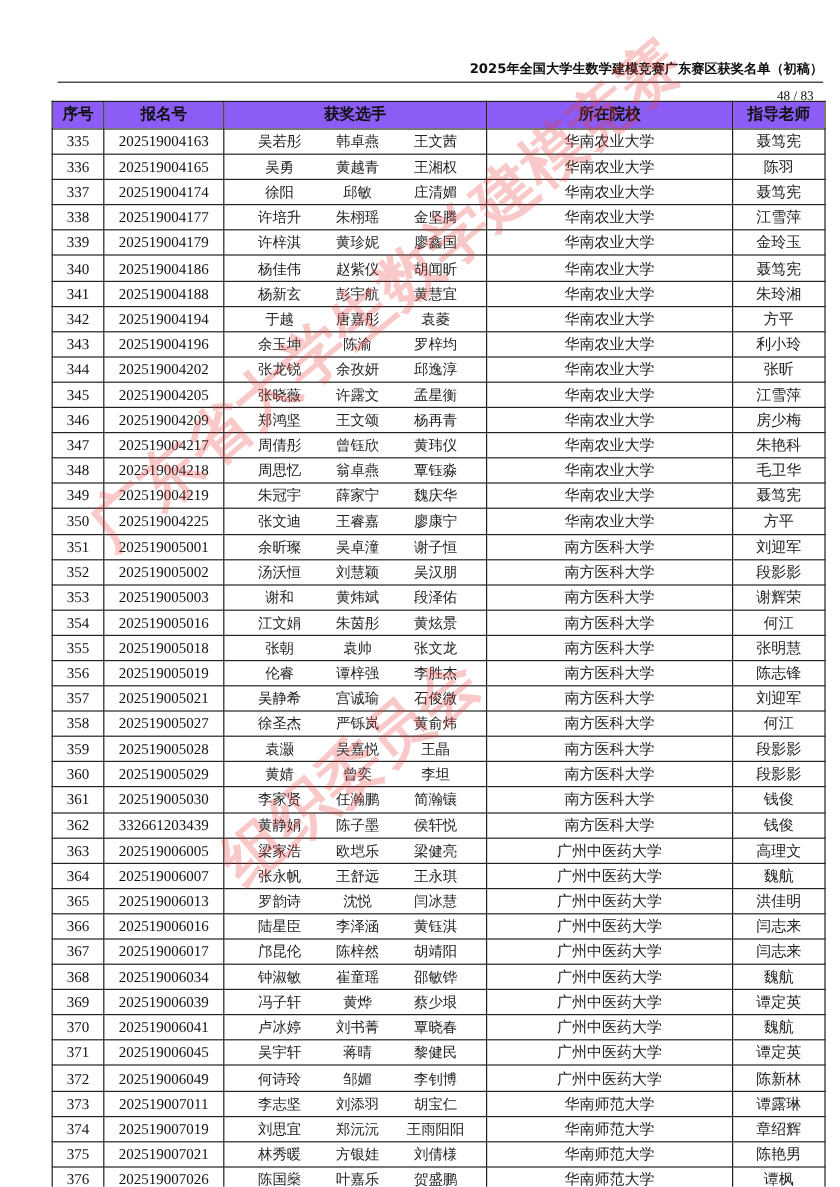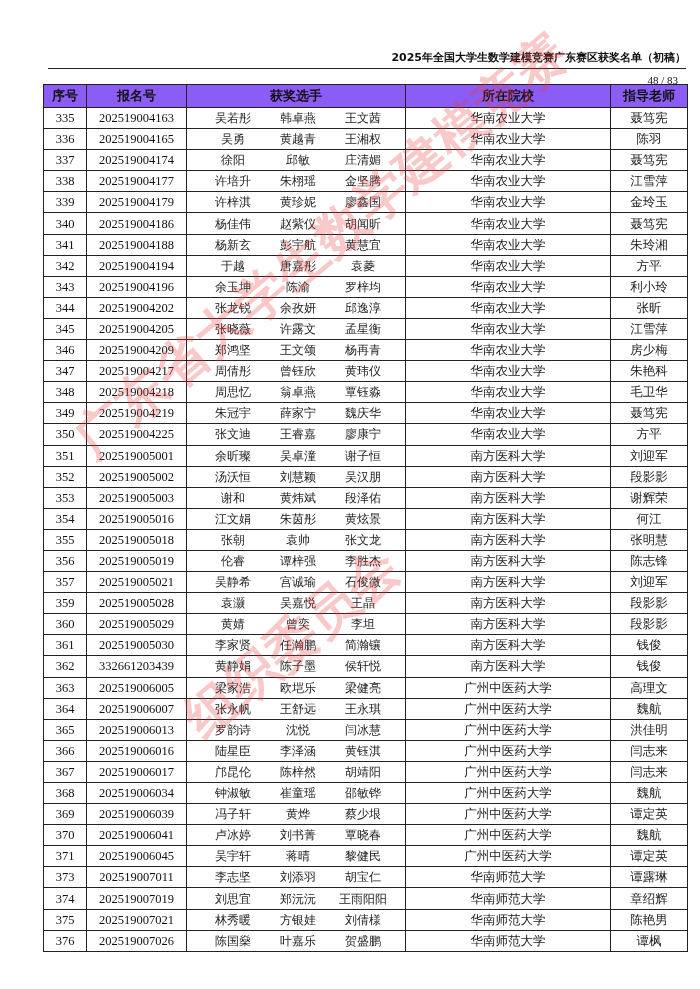--- a/index.html
+++ b/index.html
@@ -347,20 +347,33 @@
           <div class="names-wrap">
             <span>吴静希</span>
             <span>宫诚瑜</span>
             <span>石俊微</span>
           </div>
         </td>
         <td class="school">南方医科大学</td>
         <td class="advisor">刘迎军</td>
       </tr>
       <tr>
+        <td class="seq">358</td>
+        <td class="regno">202519005027</td>
+        <td class="names">
+          <div class="names-wrap">
+            <span>徐圣杰</span>
+            <span>严铄岚</span>
+            <span>黄俞炜</span>
+          </div>
+        </td>
+        <td class="school">南方医科大学</td>
+        <td class="advisor">何江</td>
+      </tr>
+      <tr>
         <td class="seq">359</td>
         <td class="regno">202519005028</td>
         <td class="names">
           <div class="names-wrap">
             <span>袁灏</span>
             <span>吴嘉悦</span>
             <span>王晶</span>
           </div>
         </td>
         <td class="school">南方医科大学</td>
@@ -514,20 +527,33 @@
         <td class="regno">202519006045</td>
         <td class="names">
           <div class="names-wrap">
             <span>吴宇轩</span>
             <span>蒋晴</span>
             <span>黎健民</span>
           </div>
         </td>
         <td class="school">广州中医药大学</td>
         <td class="advisor">谭定英</td>
+      </tr>
+      <tr>
+        <td class="seq">372</td>
+        <td class="regno">202519006049</td>
+        <td class="names">
+          <div class="names-wrap">
+            <span>何诗玲</span>
+            <span>邹媚</span>
+            <span>李钊博</span>
+          </div>
+        </td>
+        <td class="school">广州中医药大学</td>
+        <td class="advisor">陈新林</td>
       </tr>
       <tr>
         <td class="seq">373</td>
         <td class="regno">202519007011</td>
         <td class="names">
           <div class="names-wrap">
             <span>李志坚</span>
             <span>刘添羽</span>
             <span>胡宝仁</span>
           </div>

